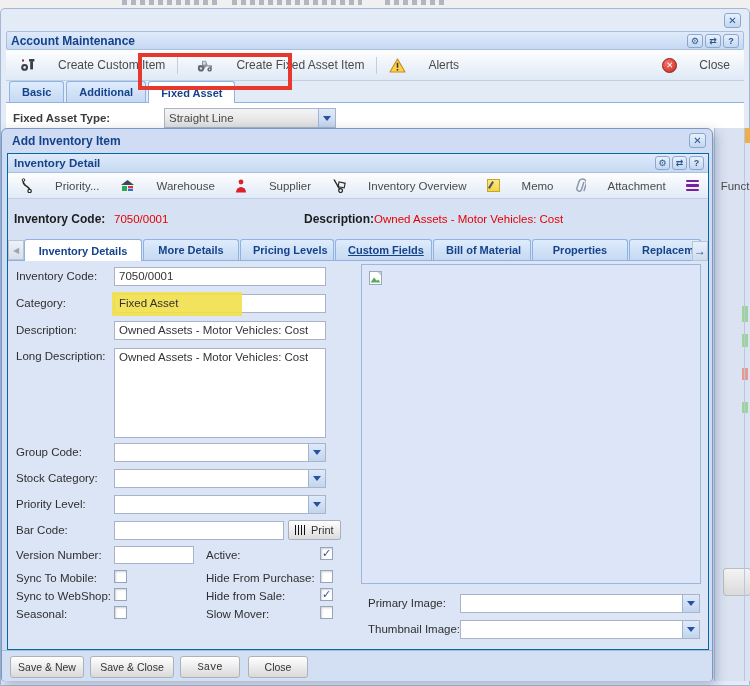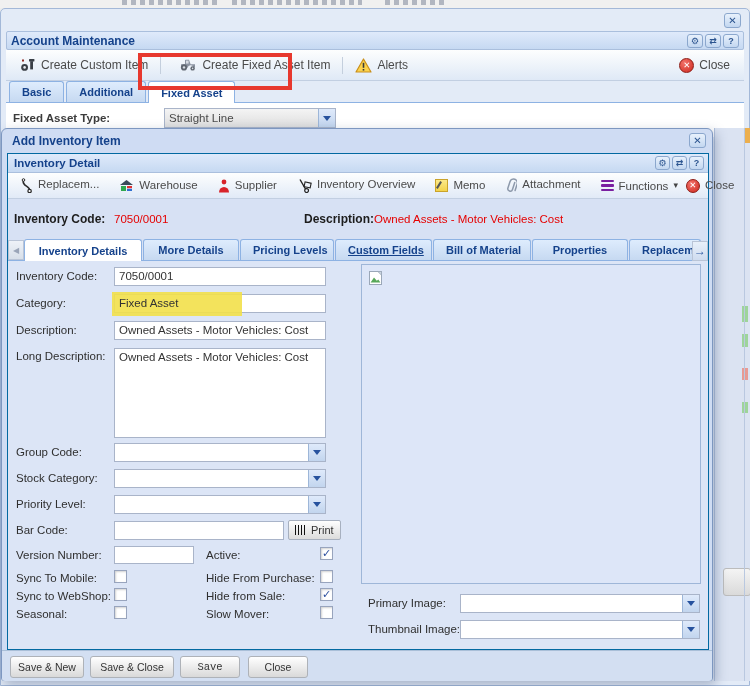--- a/index.html
+++ b/index.html
@@ -21,21 +21,21 @@
   .hdrbar{position:absolute;left:5px;right:5px;height:19px;display:flex;align-items:center;
           background:linear-gradient(#dfeafb,#c6d9f2);border:1px solid #aabfdd;border-radius:2px;
           padding:0 4px;}
   .hdrbar .ttl{font-size:12px;font-weight:bold;color:#15428b;flex:1;}
   .hdrbar .minis{display:flex;gap:2px;}
   .hdrbar .minis .mini{width:16px;height:14px;font-size:9px;}
   .am-hdr{top:22px;}
   .tbar{position:absolute;left:5px;right:5px;display:flex;align-items:center;
         background:linear-gradient(#fdfefe,#dfe9f6);border-bottom:1px solid #c2cfe2;}
   .am-tb{top:41px;height:31px;padding:0 8px;}
-  .tbtn{display:inline-flex;align-items:flex-start;gap:5px;padding:3px 6px;border-radius:3px;
+  .tbtn{display:inline-flex;align-items:center;gap:22px;padding:3px 6px;border-radius:3px;
         font-size:12px;color:#4a4a4a;white-space:nowrap;cursor:pointer;}
   .sep{width:1px;height:17px;background:#c4cfdd;margin:0 6px;}
   .rico{display:inline-flex;align-items:center;justify-content:center;width:15px;height:15px;
         border-radius:50%;background:radial-gradient(circle at 35% 30%,#f2726a,#cf2a20);
         border:1px solid #8e1b14;}
   .rico b{color:#fff;font-size:8.5px;line-height:1;}
   .red-box{position:absolute;left:137px;top:44px;width:154px;height:37px;
            border:4px solid #e7382e;z-index:6;pointer-events:none;}
   .am-tabs{position:absolute;left:5px;right:5px;top:72px;height:22px;display:flex;align-items:flex-end;
            border-bottom:1px solid #8db2e3;padding-left:3px;}
@@ -254,21 +254,21 @@
 
       <div class="p-tb">
         <span class="tbtn">
           <span class="icon">
             <svg width="13" height="15" viewBox="0 0 13 15">
                 <path d="M3.5 2 C2.2 5.5 4.5 7 6.8 8.4 C9 9.8 10 10.8 9.5 13" fill="none" stroke="#2b2b2b" stroke-width="1.6" stroke-linecap="round"></path>
                 <circle cx="3.5" cy="2" r="1.3" fill="#fff" stroke="#2b2b2b" stroke-width="1"></circle>
                 <circle cx="9.6" cy="13" r="1.7" fill="#fff" stroke="#2b2b2b" stroke-width="1.2"></circle>
               </svg>
           </span>
-          <span>Replacem...</span>
+          <span>Priority...</span>
         </span>
         <span class="sep"></span>
         <span class="tbtn">
           <span class="icon">
             <svg width="15" height="13" viewBox="0 0 15 13">
                 <polygon points="1,6 7.5,1 14,6" fill="#3a4a5a"></polygon>
                 <rect x="2" y="7" width="5" height="5" fill="#2fa84f"></rect>
                 <rect x="8" y="7" width="5" height="2.2" fill="#e03030"></rect>
                 <rect x="8" y="9.8" width="5" height="2.2" fill="#2f6fd0"></rect>
               </svg>

